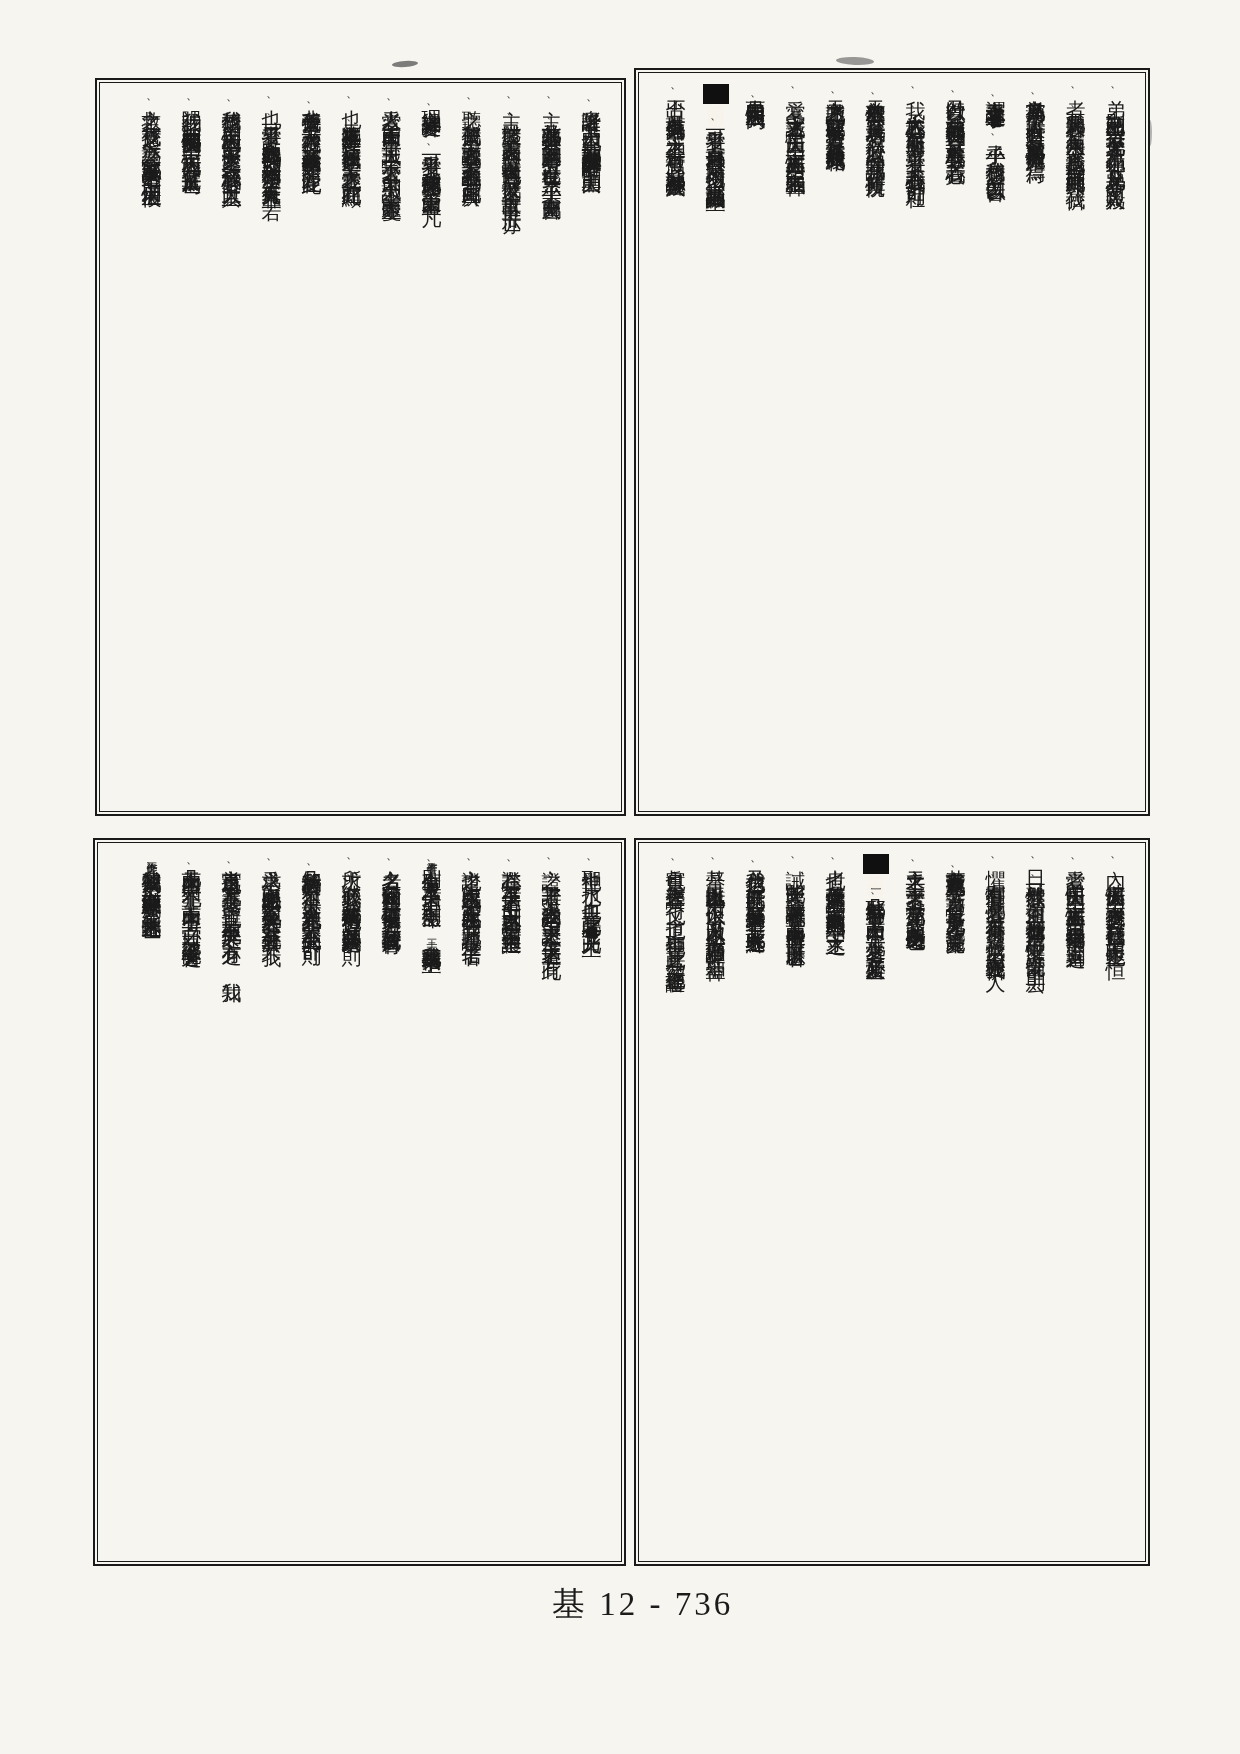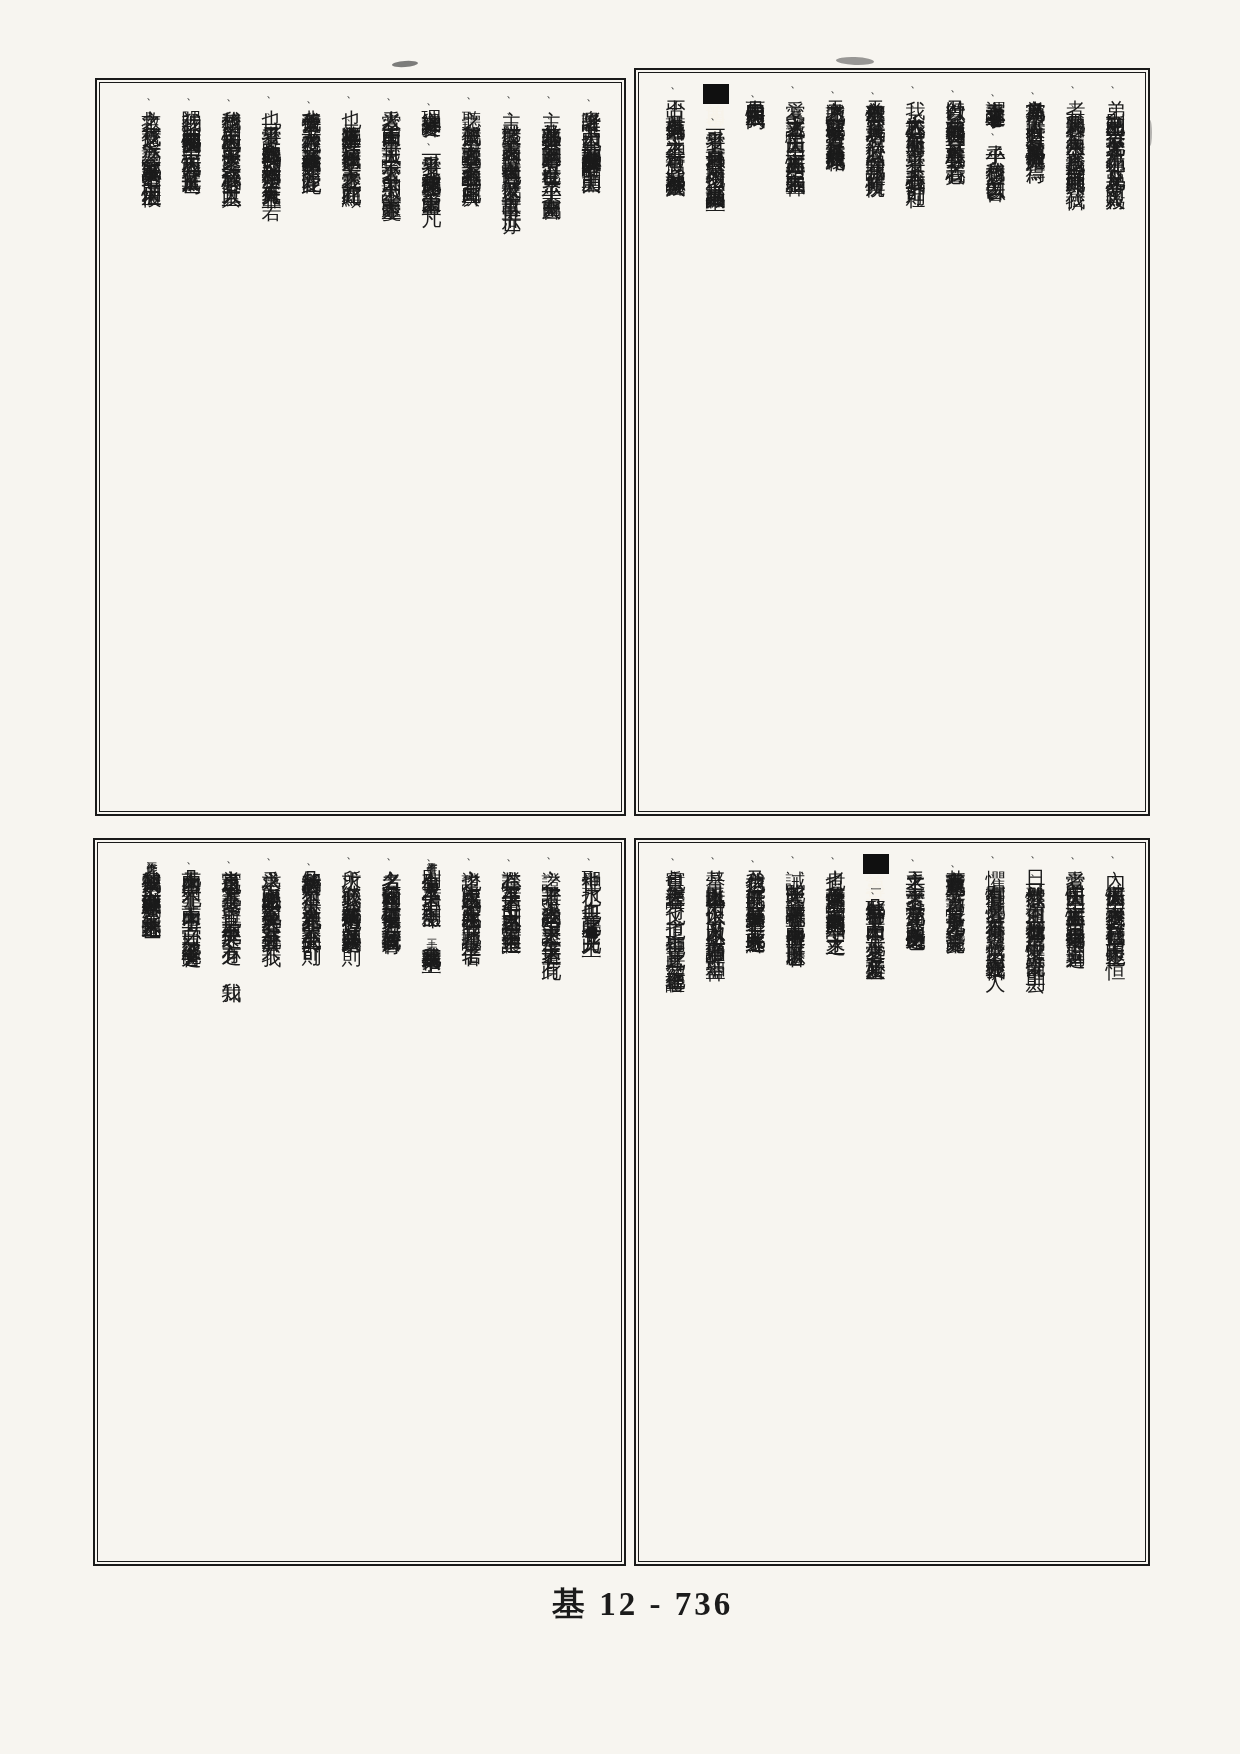--- a/index.html
+++ b/index.html
@@ -19,21 +19,21 @@
   .col{max-height:100%;}
   .small{font-size:11px;letter-spacing:0;}
   .p{font-size:12px;}
   .hd{
     background:#101010;color:#f7f3ea;
     padding:4px 2px;margin-inline-end:9px;
     letter-spacing:4px;
   }
   .footer{
     position:absolute;left:552px;top:1582px;
-    font-size:33px;letter-spacing:3px;white-space:nowrap;font-weight:bold;
+    font-size:33px;letter-spacing:3px;white-space:nowrap;
   }
   .smudge{position:absolute;background:#3a3a3a;border-radius:50%;}
   .sm1{left:392px;top:61px;width:26px;height:6px;opacity:.65;transform:rotate(-4deg);}
   .sm2{left:836px;top:57px;width:38px;height:8px;opacity:.5;transform:rotate(2deg);}
   .sm3{left:1148px;top:120px;width:4px;height:26px;opacity:.35;}
 </style>
 </head>
 <body>
 
 <div class="page">

